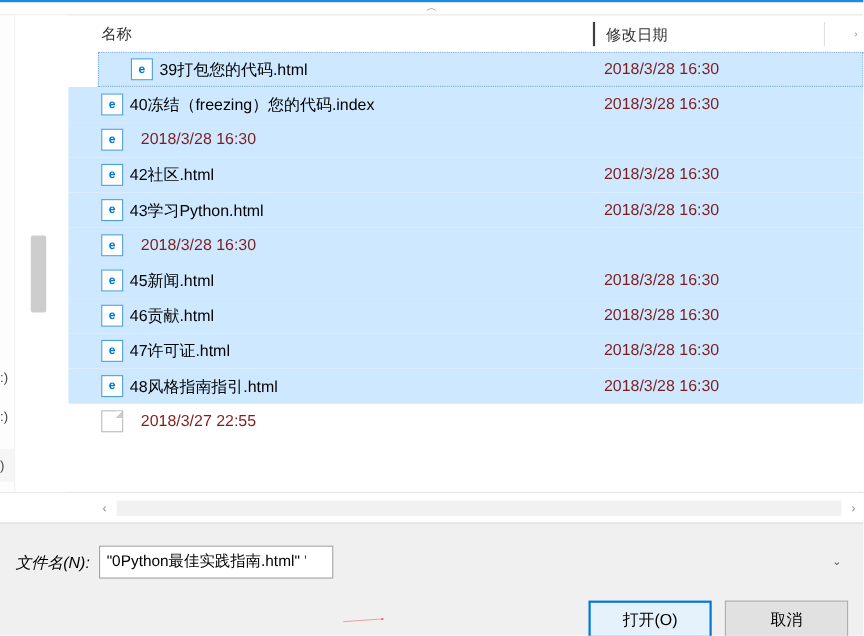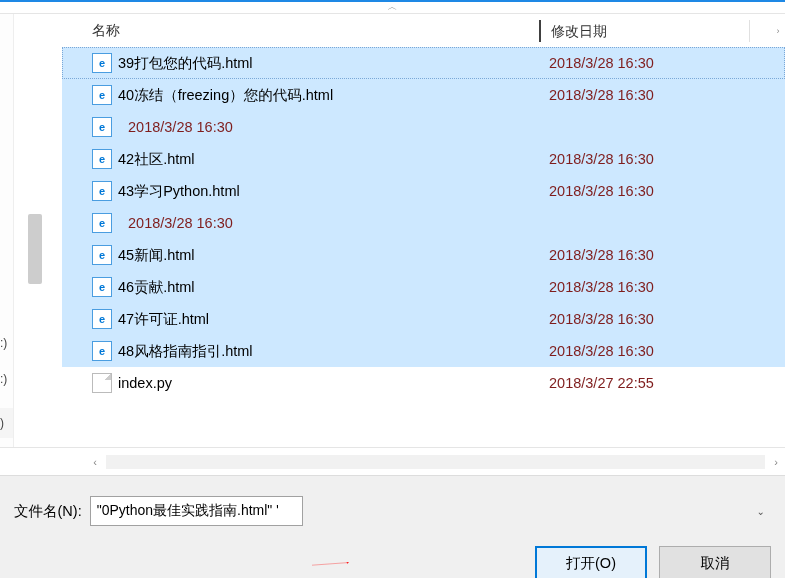--- a/index.html
+++ b/index.html
@@ -17,37 +17,37 @@
 .main-area { flex: 1; display: flex; flex-direction: column; }
 .headers { display: flex; height: 33px; align-items: center; border-bottom: 0px solid #e5e5e5; padding-left: 30px; }
 .headers .col-name { flex: 1; font-size: 14px; color: #333; }
 .headers .col-date { width: 210px; font-size: 14px; color: #333; border-left: 2px solid #404040; padding-left: 10px; height: 22px; line-height: 22px; }
 .headers .col-extra { width: 22px; border-left: 1px solid #e0e0e0; height: 22px; }
 .headers .col-extra2 { width: 14px; font-size: 9px; color: #888; text-align: center; }
 .file-list { flex: 1; overflow: hidden; }
 .file-row { display: flex; height: 32px; align-items: center; padding-left: 30px; }
 .file-row.selected { background: #cde8ff; }
 .file-row.selected + .file-row.selected { }
-.file-row.dotted { outline: 1px dotted #7aa8d8; outline-offset: -1px; }
+.file-row.dotted { outline: 1px dotted #7aa8d8; outline-offset: -1px; margin-left: 27px; }
 .file-icon { width: 20px; height: 20px; margin-right: 6px; display: flex; align-items: center; justify-content: center; flex-shrink: 0; }
 .file-icon.html-icon { border: 1px solid #4a9de0; background: #fff; }
 .file-icon.html-icon::after { content: "e"; color: #0078d7; font-size: 11px; font-weight: bold; }
 .file-icon.py-icon { border: 1px solid #bbb; background: #fff; position: relative; }
 .file-icon.py-icon::before { content:""; position:absolute; top:0; right:0; width:6px; height:6px; background:linear-gradient(135deg,#fff 49%,#ccc 50%); }
 .file-name { flex: 1; font-size: 14.5px; color: #000; white-space: nowrap; overflow: hidden; }
 .file-date { width: 210px; font-size: 14.5px; color: #7f1d1d; padding-left: 10px; }
 .file-end { width: 36px; }
 .footer-bar { height: 28px; border-top: 1px solid #e5e5e5; display: flex; align-items: center; }
 .footer-bar .scroll-left { width: 86px; height: 100%; }
 .footer-bar .chev-l { width: 18px; text-align: center; color: #888; font-size: 11px; }
 .footer-bar .scroll-track { flex: 1; height: 14px; background: #f1f1f1; margin: 0 2px; position: relative; }
 .footer-bar .chev-r { width: 18px; text-align: center; color: #888; font-size: 11px; }
 .bottom-panel { background: #f0f0f0; padding: 20px 14px 18px 14px; border-top: 1px solid #ddd; }
 .filename-row { display: flex; align-items: center; margin-bottom: 20px; }
-.filename-label { font-size: 14.5px; color: #000; margin-right: 8px; white-space: nowrap; }
+.filename-label { font-size: 14.5px; color: #000; margin-right: 8px; white-space: nowrap; font-style: italic; }
 .filename-input { flex: 1; height: 30px; border: 1px solid #a1a1a1; background: #fff; padding: 0 24px 0 6px; font-size: 14px; color: #000; position: relative; }
 .filename-wrap { flex: 1; position: relative; }
 .filename-wrap .dd { position: absolute; right: 6px; top: 50%; transform: translateY(-50%); color: #555; font-size: 10px; pointer-events: none; }
 .button-row { display: flex; justify-content: flex-end; gap: 12px; position: relative; }
 .btn { width: 112px; height: 34px; font-size: 14.5px; background: #e1e1e1; border: 1px solid #adadad; cursor: pointer; }
 .btn.primary { border: 2px solid #0078d7; background: #e5f1fb; }
 .arrow-annotation { position: absolute; left: 168px; top: 16px; width: 300px; height: 4px; pointer-events: none; }
 .arrow-line { stroke: #ff0000; stroke-width: 2.5; fill: none; }
 .arrow-head { fill: #ff0000; }
 </style>
@@ -79,21 +79,21 @@
 
     <div class="file-list" id="file-list">
         <div class="file-row selected dotted">
           <div class="file-icon html-icon"></div>
           <div class="file-name">39打包您的代码.html</div>
           <div class="file-date">2018/3/28 16:30</div>
           <div class="file-end"></div>
         </div>
         <div class="file-row selected">
           <div class="file-icon html-icon"></div>
-          <div class="file-name">40冻结（freezing）您的代码.html</div>
+          <div class="file-name">40冻结（freezing）您的代码.index</div>
           <div class="file-date">2018/3/28 16:30</div>
           <div class="file-end"></div>
         </div>
         <div class="file-row selected">
           <div class="file-icon html-icon"></div>
           <div class="file-date">2018/3/28 16:30</div>
           <div class="file-end"></div>
         </div>
         <div class="file-row selected">
           <div class="file-icon html-icon"></div>
@@ -131,21 +131,20 @@
           <div class="file-end"></div>
         </div>
         <div class="file-row selected">
           <div class="file-icon html-icon"></div>
           <div class="file-name">48风格指南指引.html</div>
           <div class="file-date">2018/3/28 16:30</div>
           <div class="file-end"></div>
         </div>
         <div class="file-row">
           <div class="file-icon py-icon"></div>
-          <div class="file-name">index.py</div>
           <div class="file-date">2018/3/27 22:55</div>
           <div class="file-end"></div>
         </div>
       </div>
   </div>
 </div>
 
 <div class="footer-bar">
   <div class="scroll-left"></div>
   <div class="chev-l">‹</div>

